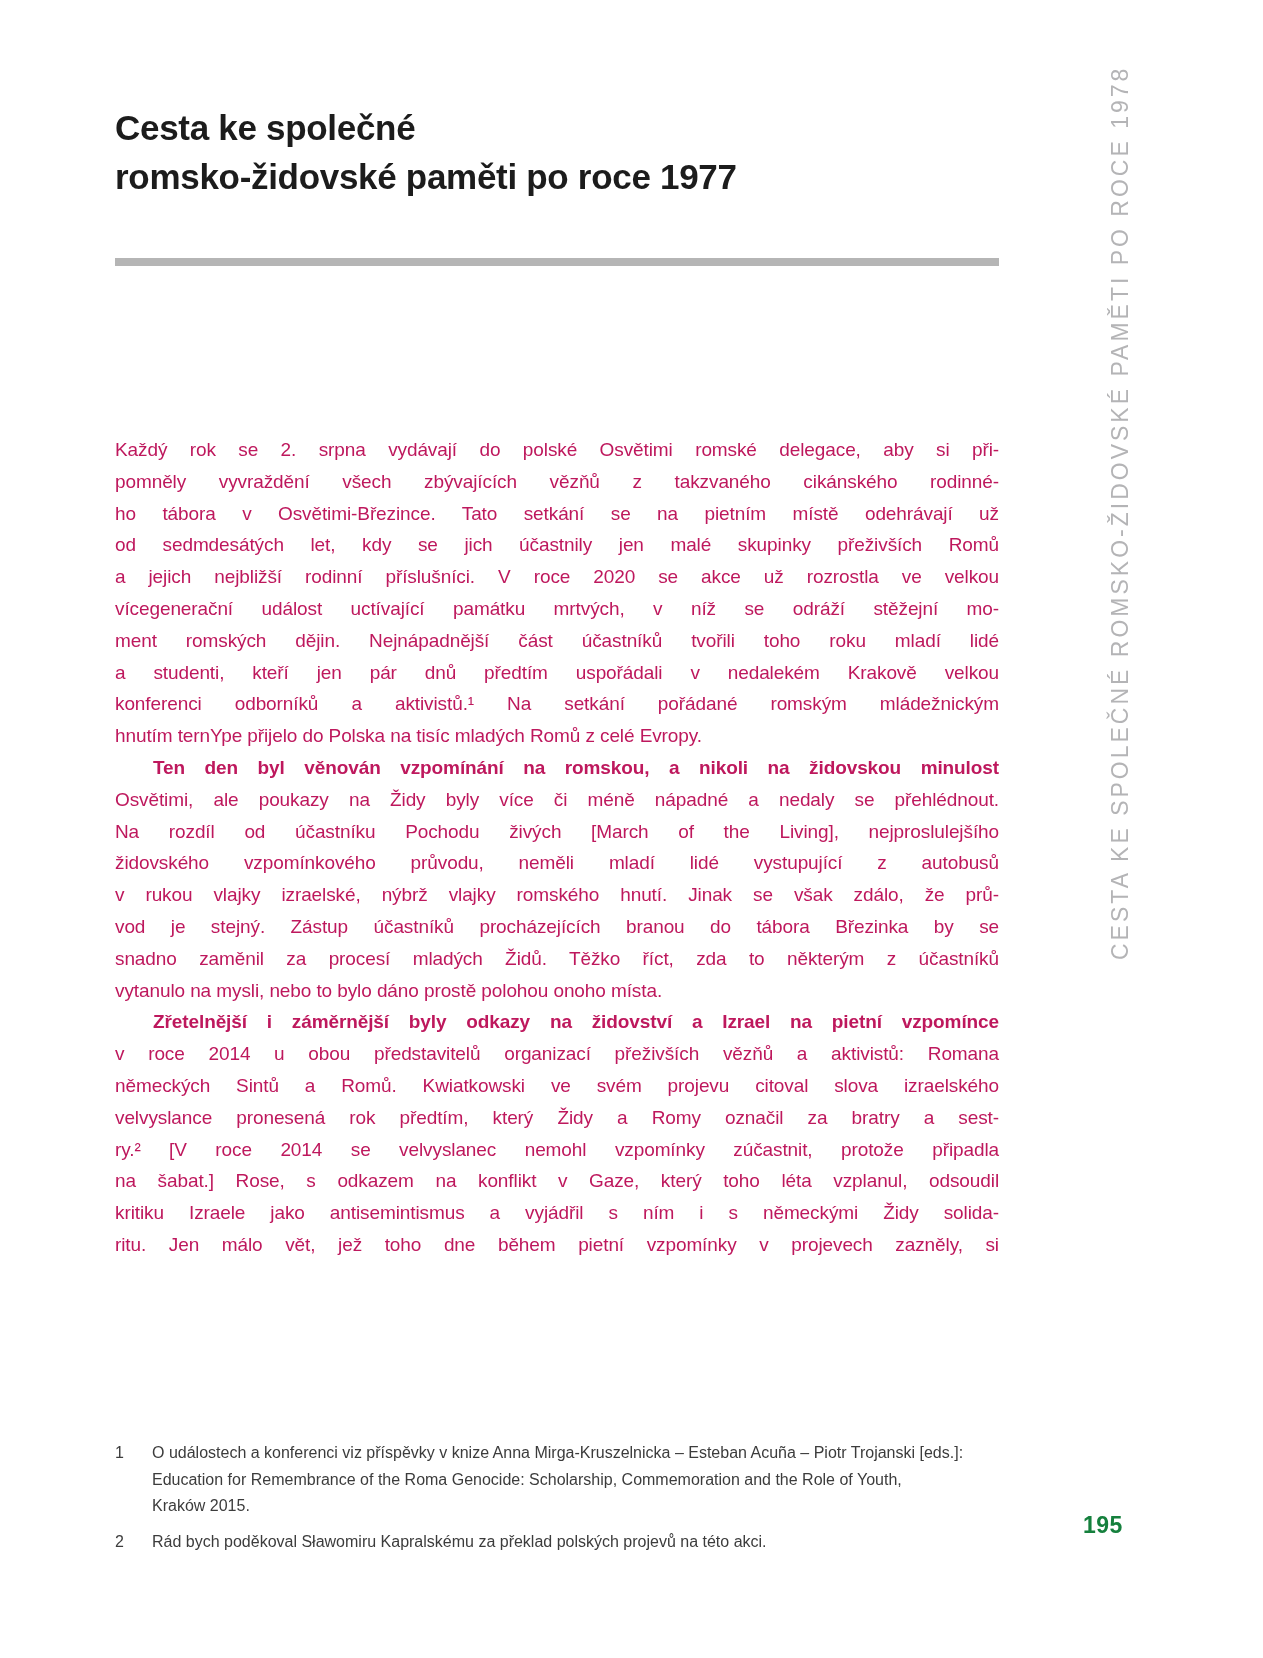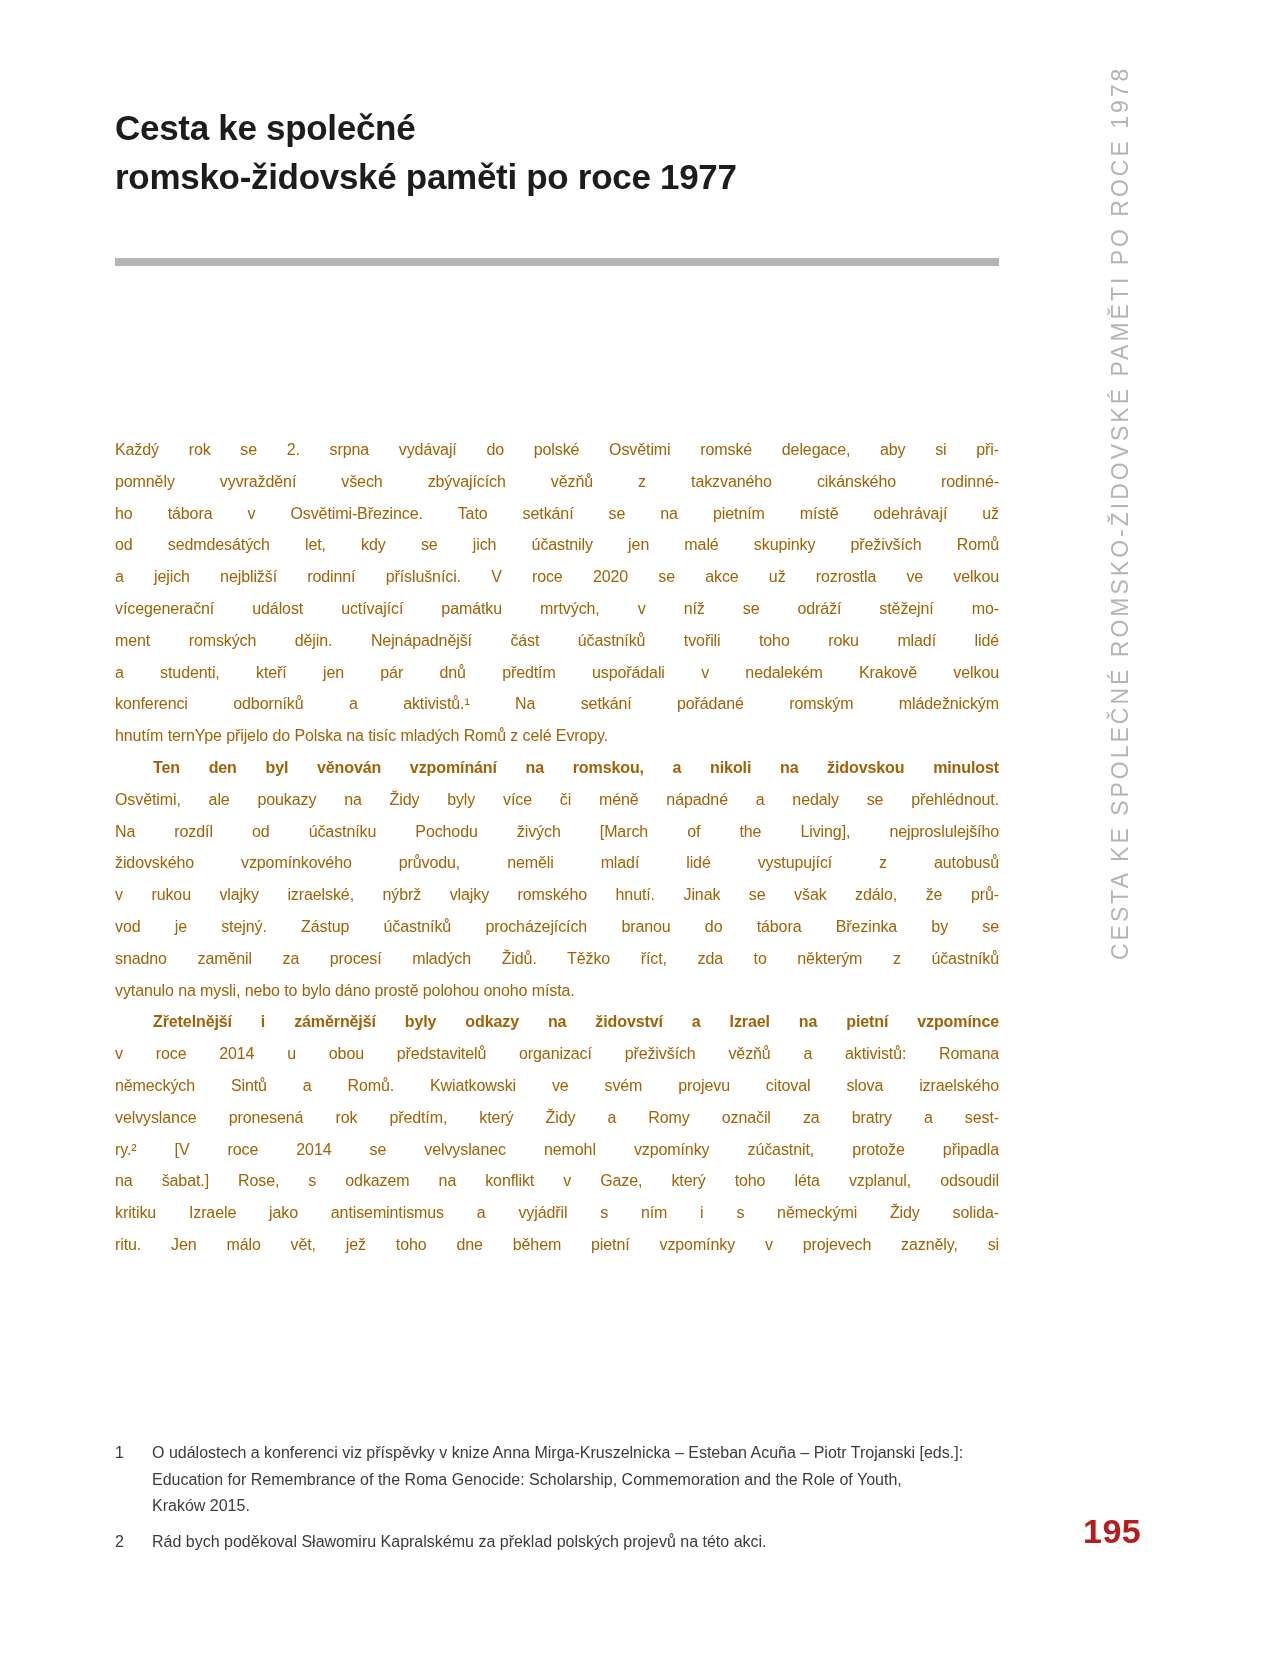--- a/index.html
+++ b/index.html
@@ -40,22 +40,22 @@
     height: 8px;
     background: #b5b5b5;
   }
 
   
   .body-text {
     position: absolute;
     left: 115px;
     top: 434px;
     width: 884px;
-    font-size: 16px;
-    color: #a16207;
+    font-size: 19px;
+    color: #be185d;
     letter-spacing: -0.1px;
   }
   .line {
     line-height: 31.8px;
     text-align: justify;
     text-align-last: justify;
     white-space: normal;
   }
   .line.last {
     text-align-last: left;
@@ -105,23 +105,23 @@
     letter-spacing: 3px;
     color: #b4b4b6;
     white-space: nowrap;
   }
 
   
   .page-number {
     position: absolute;
     left: 1083px;
     top: 1512px;
-    font-size: 34px;
+    font-size: 23px;
     font-weight: 700;
-    color: #b91c1c;
+    color: #15803d;
     letter-spacing: 0.5px;
   }
 </style>
 </head>
 <body>
 
 <div class="page">
 
   <header class="chapter-header">
     <div class="title-line">Cesta ke společné</div>

